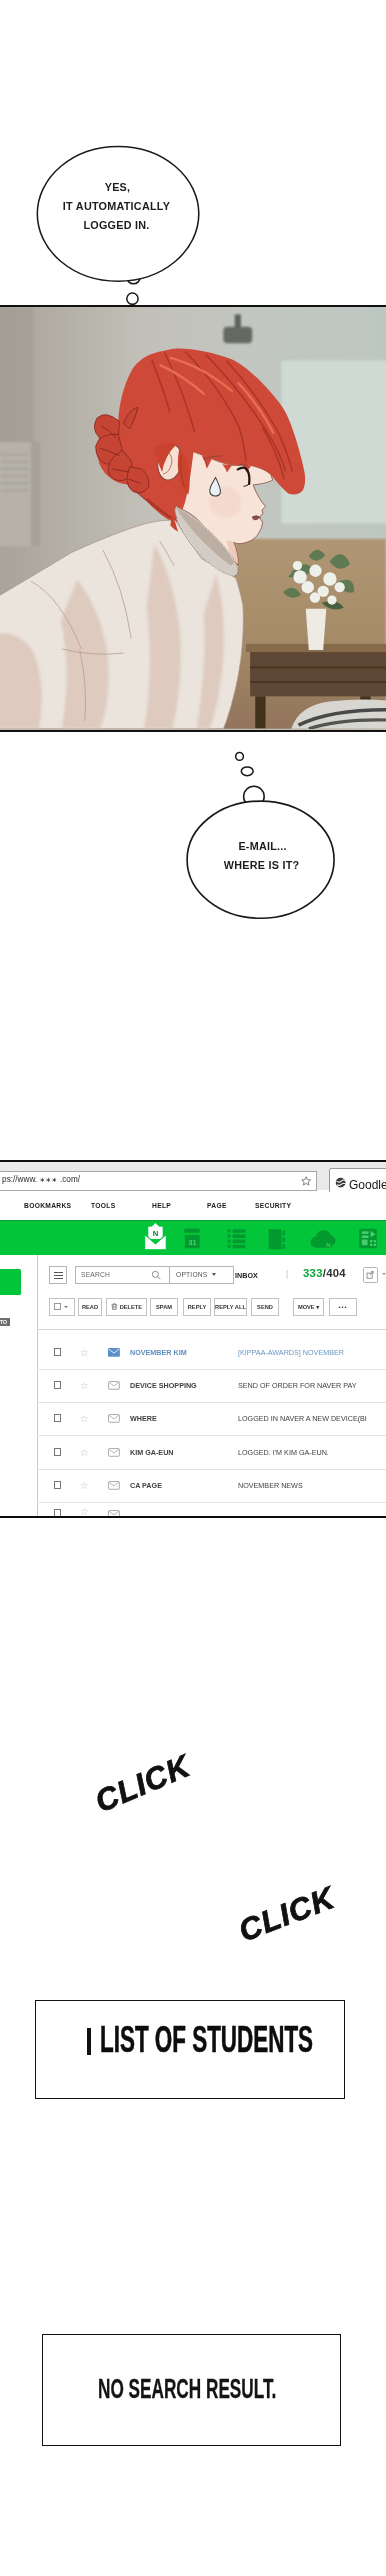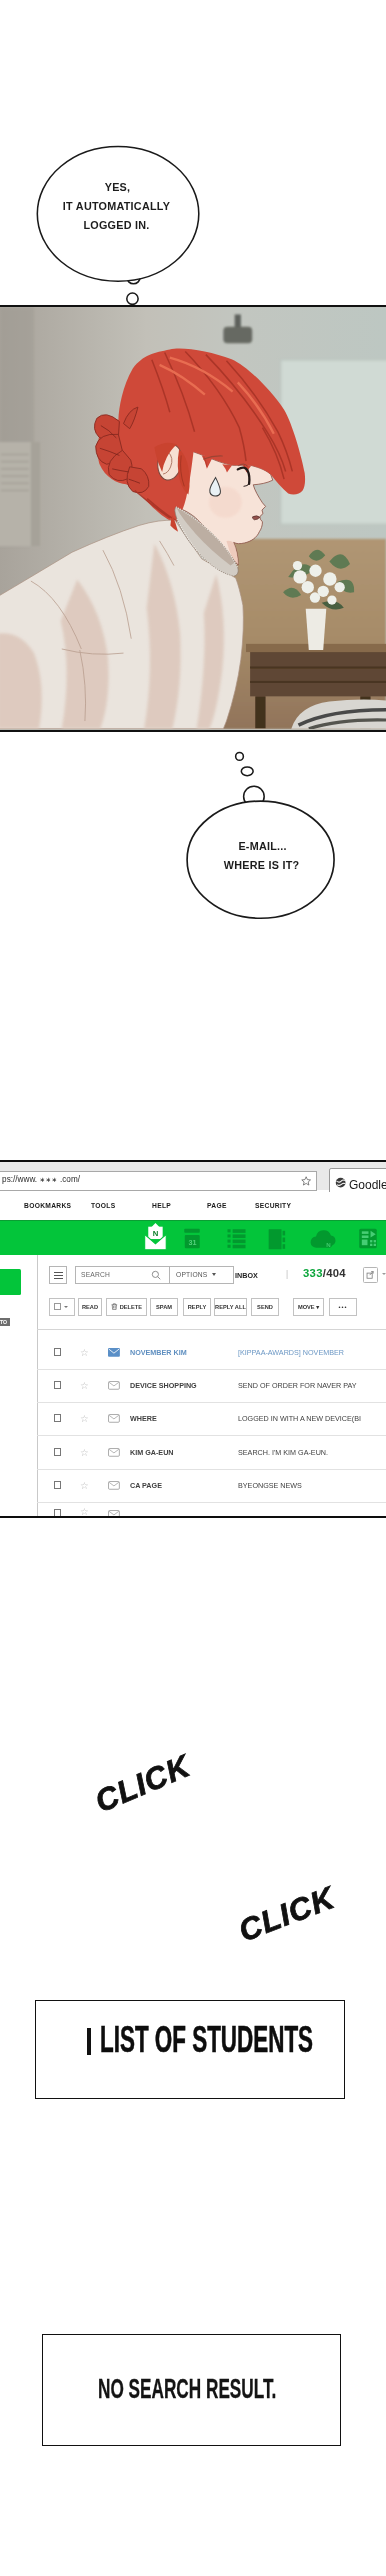--- a/index.html
+++ b/index.html
@@ -417,43 +417,43 @@
   </div>
 
   <div class="mailrow" style="top:240px;height:33px;">
     <div class="cb"></div>
       <div class="star">☆</div>
     <svg style="position:absolute;left:71px;top:50%;margin-top:-4.6px" width="12.4" height="9.3" viewBox="0 0 24 18">
       <rect x="1" y="1" width="21" height="15" rx="2" fill="none" stroke="#9a9a9a" stroke-width="1.6"></rect>
       <path d="M2 2.5 L11.5 9.5 L21 2.5" stroke="#9a9a9a" stroke-width="1.4" fill="none"></path>
     </svg>
     <div class="name">WHERE</div>
-    <div class="subj">LOGGED IN WITH A NEW DEVICE(BI</div>
+    <div class="subj">LOGGED IN NAVER A NEW DEVICE(BI</div>
   </div>
 
   <div class="mailrow" style="top:274px;height:33px;">
     <div class="cb"></div>
       <div class="star">☆</div>
     <svg style="position:absolute;left:71px;top:50%;margin-top:-4.6px" width="12.4" height="9.3" viewBox="0 0 24 18">
       <rect x="1" y="1" width="21" height="15" rx="2" fill="none" stroke="#9a9a9a" stroke-width="1.6"></rect>
       <path d="M2 2.5 L11.5 9.5 L21 2.5" stroke="#9a9a9a" stroke-width="1.4" fill="none"></path>
     </svg>
     <div class="name">KIM GA-EUN</div>
-    <div class="subj">SEARCH. I'M KIM GA-EUN.</div>
+    <div class="subj">LOGGED. I'M KIM GA-EUN.</div>
   </div>
 
   <div class="mailrow" style="top:307px;height:33px;">
     <div class="cb"></div>
       <div class="star">☆</div>
     <svg style="position:absolute;left:71px;top:50%;margin-top:-4.6px" width="12.4" height="9.3" viewBox="0 0 24 18">
       <rect x="1" y="1" width="21" height="15" rx="2" fill="none" stroke="#9a9a9a" stroke-width="1.6"></rect>
       <path d="M2 2.5 L11.5 9.5 L21 2.5" stroke="#9a9a9a" stroke-width="1.4" fill="none"></path>
     </svg>
     <div class="name">CA PAGE</div>
-    <div class="subj">BYEONGSE NEWS</div>
+    <div class="subj">NOVEMBER NEWS</div>
   </div>
 
   <div class="mailrow" style="top:340px;height:18px;border-bottom:none;">
     <div class="cb" style="top:7.2px;margin-top:0;"></div>
     <div class="star" style="top:3.6px;margin-top:0;">☆</div>
     <svg style="position:absolute;left:71px;top:7.7px" width="12.4" height="9.3" viewBox="0 0 24 18">
       <rect x="1" y="1" width="21" height="15" rx="2" fill="none" stroke="#9a9a9a" stroke-width="1.6"></rect>
       <path d="M2 2.5 L11.5 9.5 L21 2.5" stroke="#9a9a9a" stroke-width="1.4" fill="none"></path>
     </svg>
   </div>

